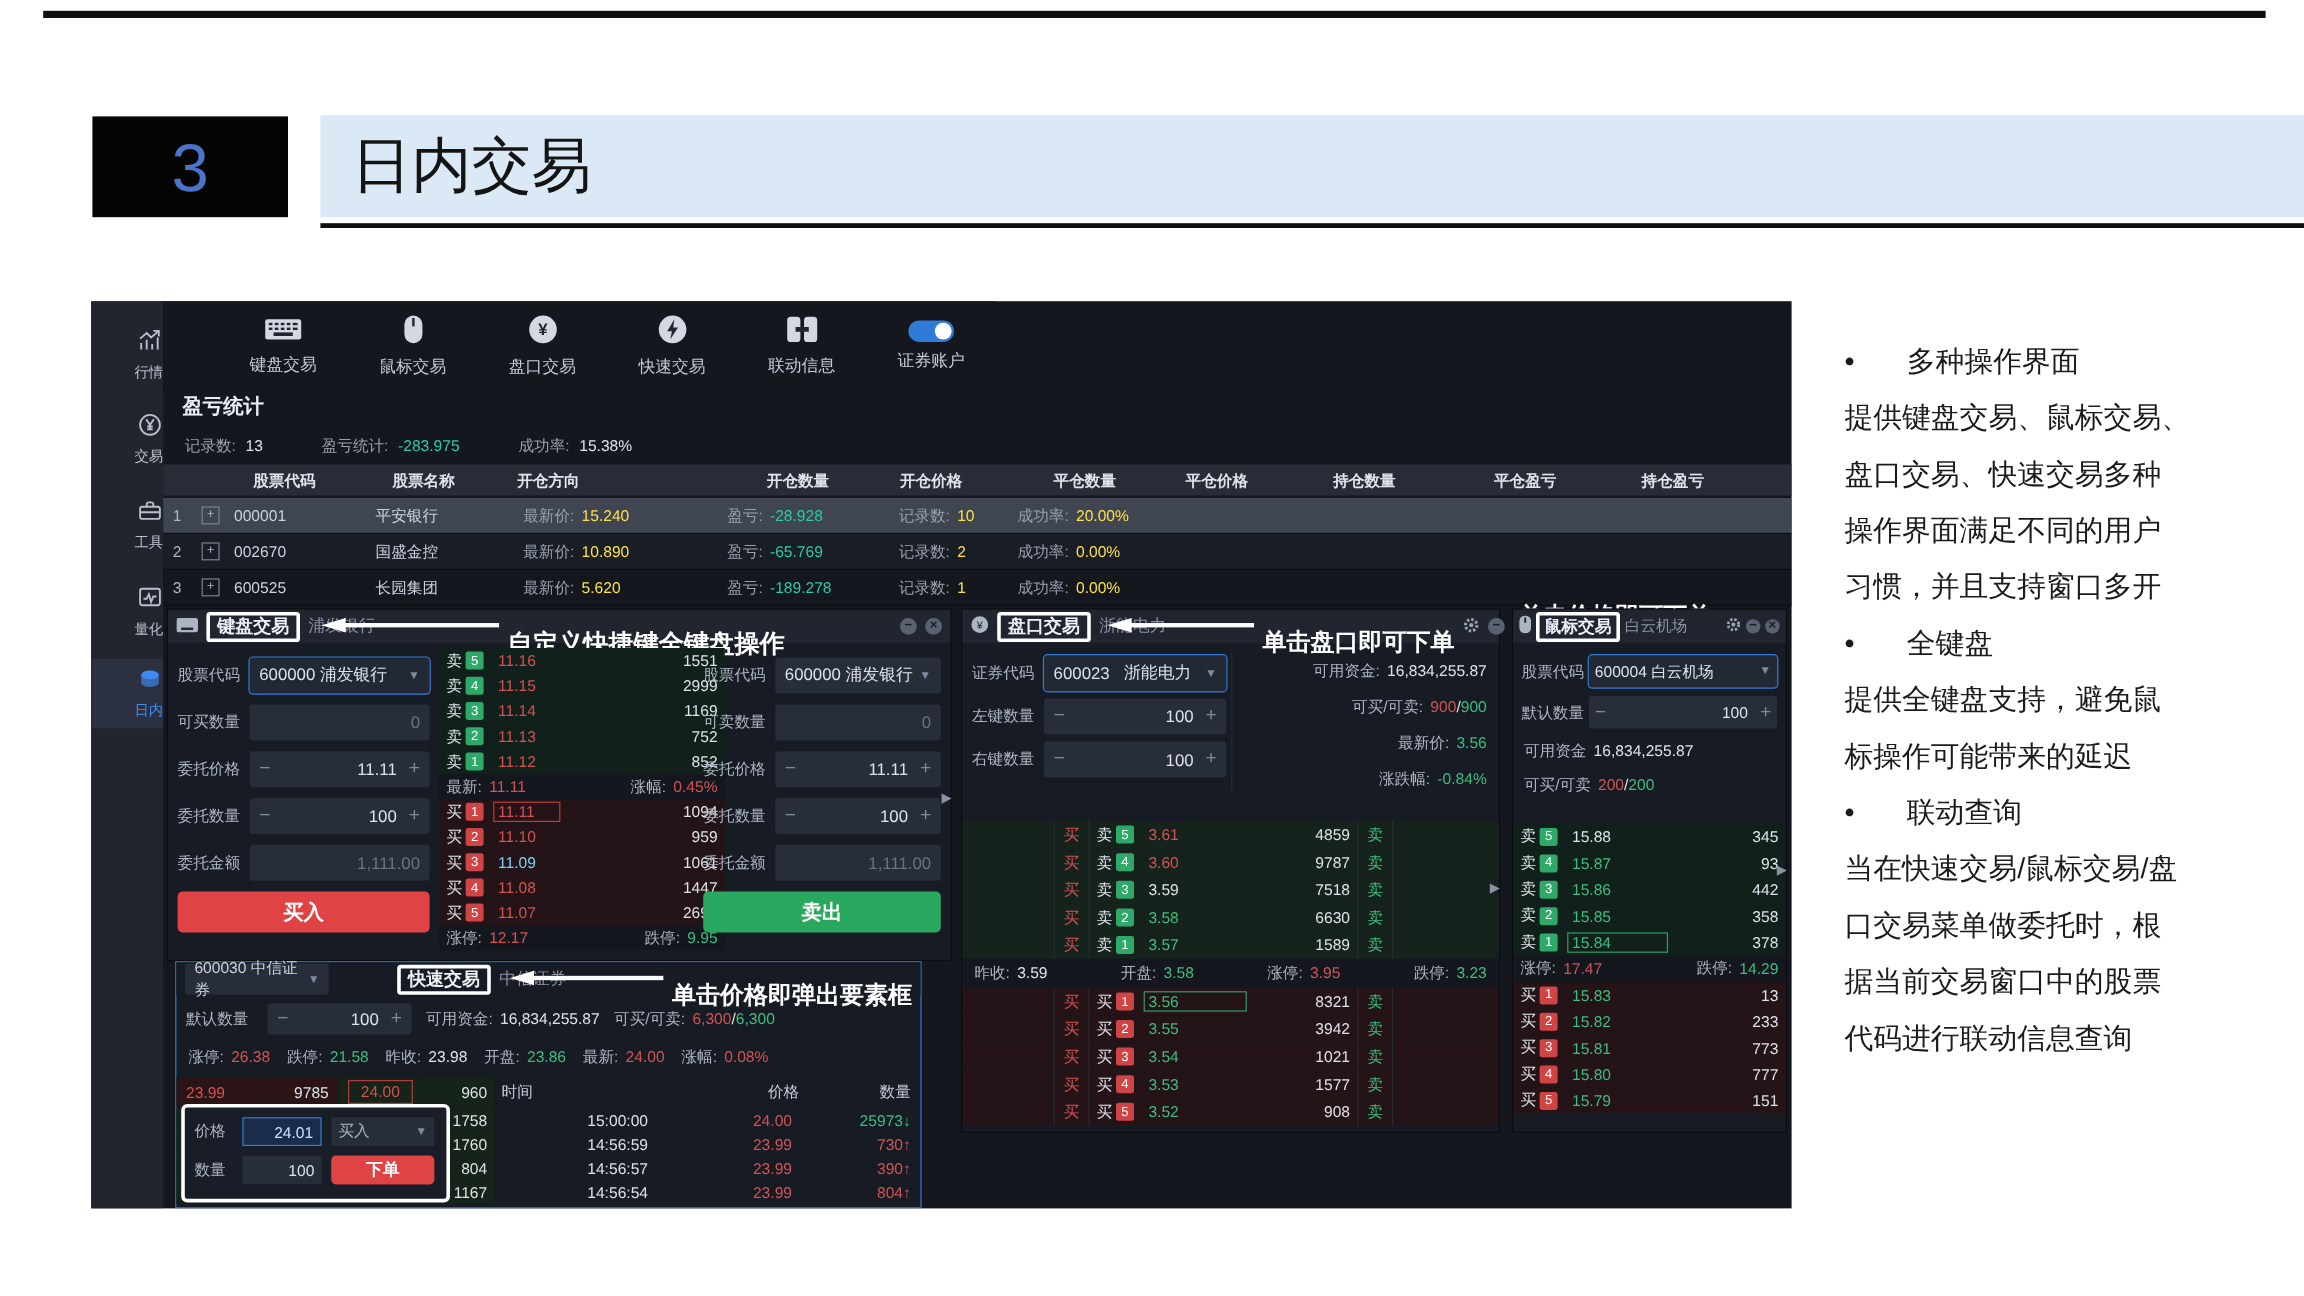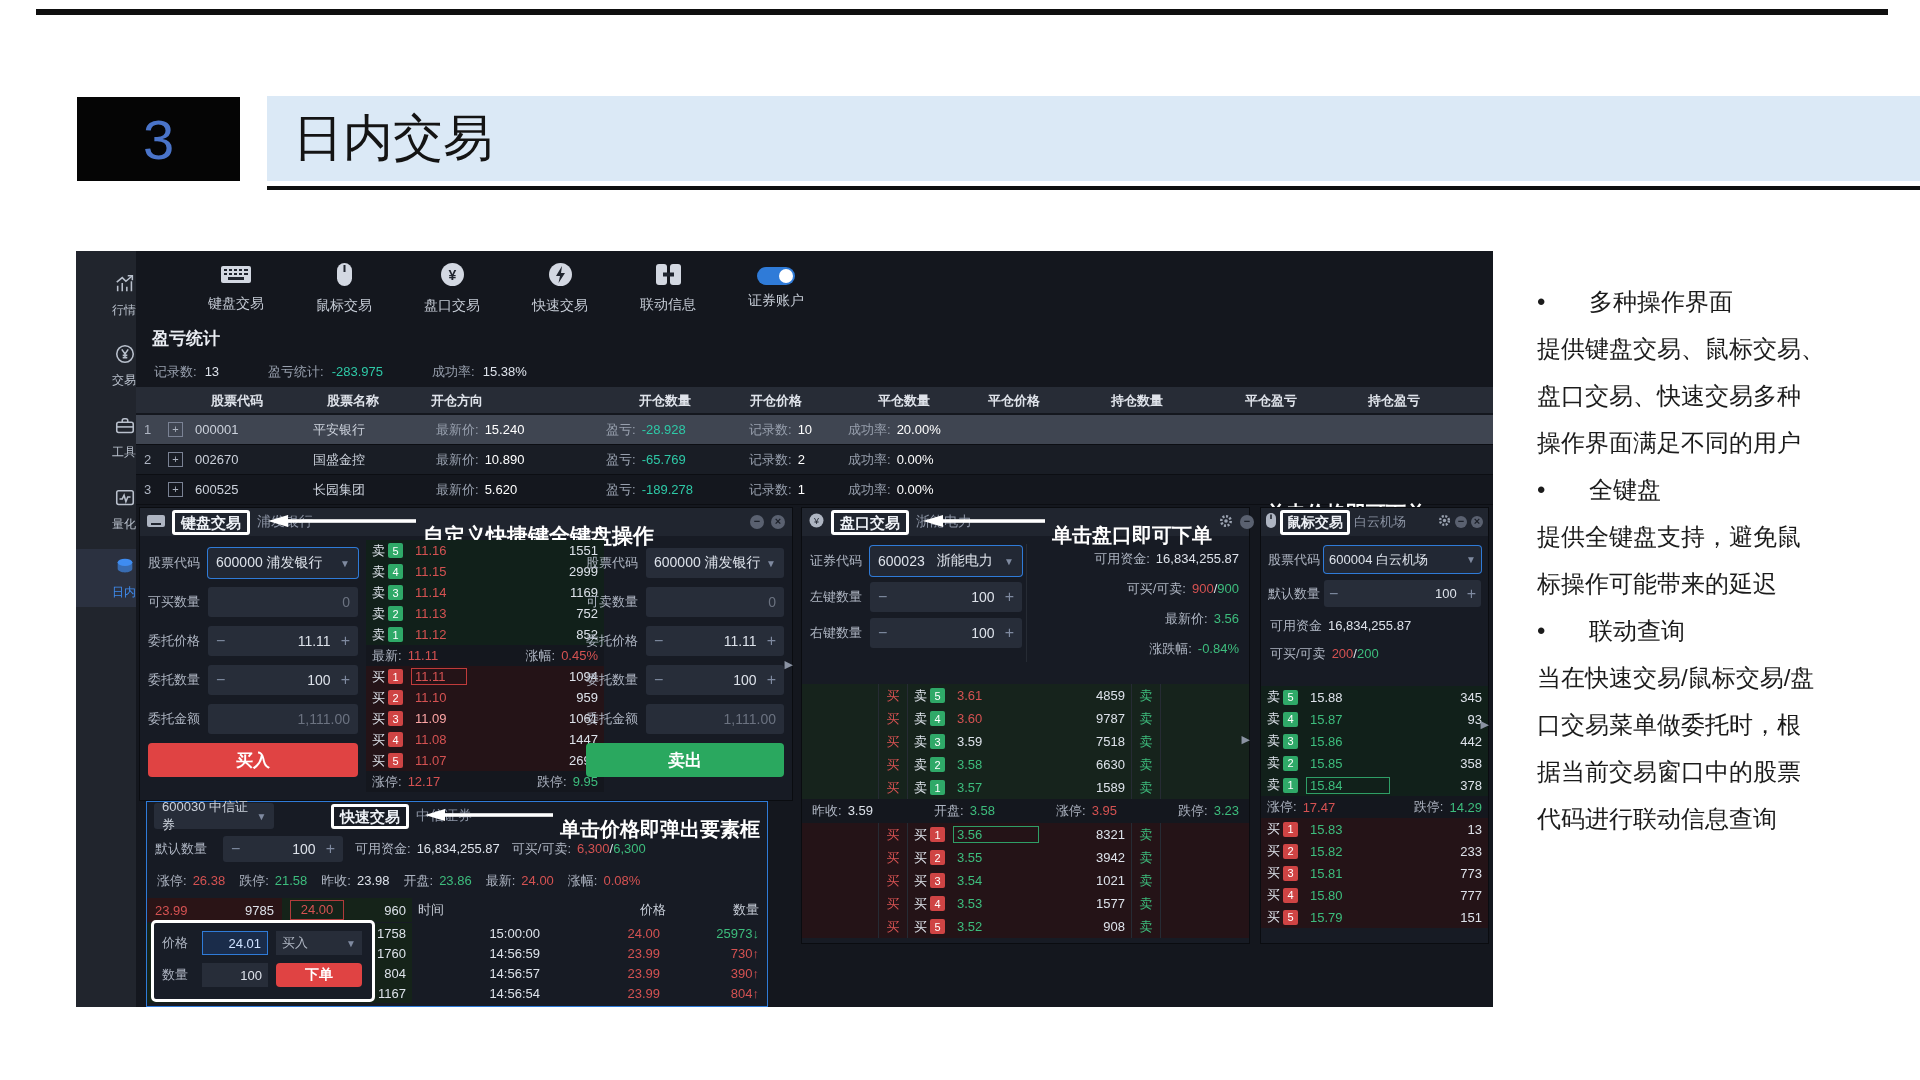--- a/index.html
+++ b/index.html
@@ -30,21 +30,21 @@
   .stat-l{color:#98a0ae;margin-right:8px;} .stat-v{color:#dde2ea;}
   .thead{position:absolute;left:60px;top:136px;width:1357px;height:26px;background:#272c36;}
   .thead span{position:absolute;top:5px;font-size:13px;font-weight:bold;color:#dfe3ea;}
   .thead span:nth-of-type(1){left:75px;}  .thead span:nth-of-type(2){left:191px;}
   .thead span:nth-of-type(3){left:295px;} .thead span:nth-of-type(4){left:503px;}
   .thead span:nth-of-type(5){left:614px;} .thead span:nth-of-type(6){left:742px;}
   .thead span:nth-of-type(7){left:852px;} .thead span:nth-of-type(8){left:975px;}
   .thead span:nth-of-type(9){left:1109px;}.thead span:nth-of-type(10){left:1232px;}
   .tbody{position:absolute;left:60px;top:164px;width:1357px;}
   .trow{height:29px;display:flex;align-items:center;border-bottom:1px solid #0c0e13;}
-  .trow i{font-style:normal;color:#98a0ae;margin-right:6px;} .trow b{font-weight:normal;color:#ffffff;}
+  .trow i{font-style:normal;color:#98a0ae;margin-right:6px;} .trow b{font-weight:normal;color:#fde047;}
   .c-idx{width:24px;padding-left:8px;color:#aeb5c2;}
   .c-exp{width:13px;height:13px;border:1px solid #7a8294;color:#aeb5c2;font-size:11px;line-height:12px;
          text-align:center;margin-right:12px;flex:none;}
   .c-code{width:118px;color:#ccd2dc;} .c-name{width:123px;color:#ccd2dc;}
   .c-latest{width:170px;} .c-pnl{width:143px;} .c-rec{width:99px;}
   .teal{color:#2ec9a7 !important;}
   
   .panel{position:absolute;background:#171b24;box-shadow:0 0 0 1px #0a0c10;}
   .ptitle{position:relative;height:28px;background:#20252f;display:flex;align-items:center;
           padding:0 7px;gap:7px;}
@@ -415,21 +415,21 @@
             <div class="brow bid">
               <span class="bside">买</span>
               <span class="badge r">2</span>
               <span class="bprice" style="color: rgb(213, 82, 82);">11.10</span>
               <span class="bvol">959</span>
             </div>
 
             <div class="brow bid">
               <span class="bside">买</span>
               <span class="badge r">3</span>
-              <span class="bprice" style="color: #fca5a5;">11.09</span>
+              <span class="bprice" style="color: #7dd3fc;">11.09</span>
               <span class="bvol">1061</span>
             </div>
 
             <div class="brow bid">
               <span class="bside">买</span>
               <span class="badge r">4</span>
               <span class="bprice" style="color: rgb(213, 82, 82);">11.08</span>
               <span class="bvol">1447</span>
             </div>
 
@@ -919,20 +919,21 @@
     <div>
 
         <div class="fline"><span class="fbullet">•</span><span class="ftext">多种操作界面</span></div>
 
         <div class="fline"><span class="fbullet"></span><span class="ftext">提供键盘交易、鼠标交易、</span></div>
 
         <div class="fline"><span class="fbullet"></span><span class="ftext">盘口交易、快速交易多种</span></div>
 
         <div class="fline"><span class="fbullet"></span><span class="ftext">操作界面满足不同的用户</span></div>
 
+        <div class="fline"><span class="fbullet"></span><span class="ftext">习惯，并且支持窗口多开</span></div>
 
         <div class="fline"><span class="fbullet">•</span><span class="ftext">全键盘</span></div>
 
         <div class="fline"><span class="fbullet"></span><span class="ftext">提供全键盘支持，避免鼠</span></div>
 
         <div class="fline"><span class="fbullet"></span><span class="ftext">标操作可能带来的延迟</span></div>
 
         <div class="fline"><span class="fbullet">•</span><span class="ftext">联动查询</span></div>
 
         <div class="fline"><span class="fbullet"></span><span class="ftext">当在快速交易/鼠标交易/盘</span></div>

